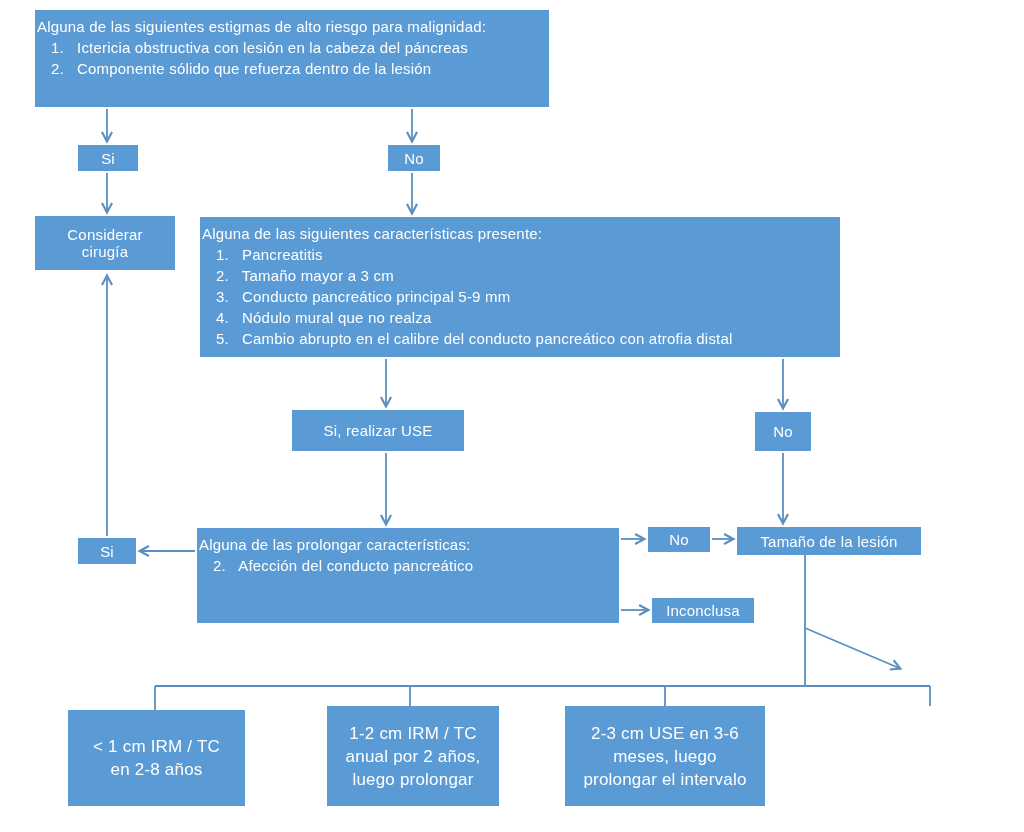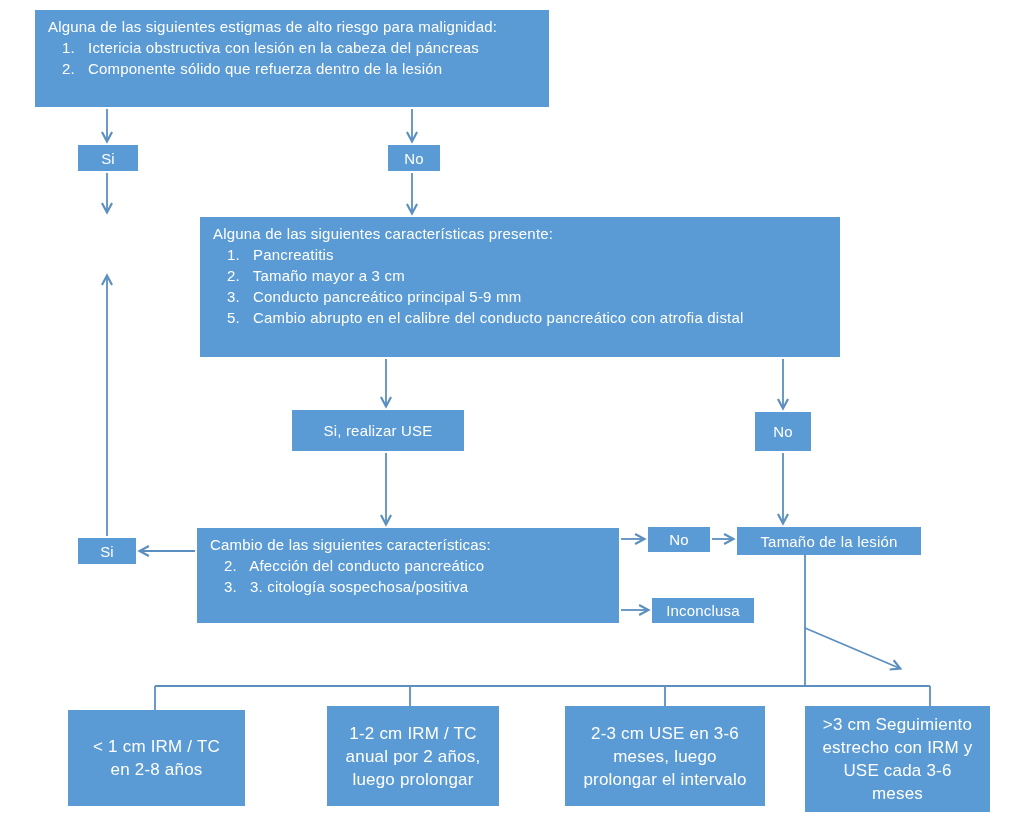--- a/index.html
+++ b/index.html
@@ -9,21 +9,21 @@
     --background:#ffffff;
   }
   *{margin:0;padding:0;box-sizing:border-box;}
   html,body{background:var(--background);}
   body{font-family:"Liberation Sans","DejaVu Sans",sans-serif;}
   .canvas{position:relative;width:1024px;height:832px;background:var(--background);overflow:hidden;}
   .edges{position:absolute;left:0;top:0;width:1024px;height:832px;}
   .edges path{stroke:var(--line);stroke-width:1.8;fill:none;}
   .edges .head{stroke:var(--line);stroke-width:1.5;fill:none;}
   .box{position:absolute;background:var(--box);color:var(--text);font-size:15px;font-weight:300;letter-spacing:.2px;}
-  .list{padding:6px 13px;line-height:21px;}
+  .list{padding:6px 2px;line-height:21px;}
   .list .title{white-space:pre-wrap;}
   .list .item{padding-left:14px;white-space:pre-wrap;}
   .center{display:flex;align-items:center;justify-content:center;text-align:center;}
   .bottom{font-size:17px;line-height:23px;padding:8px 14px;}
 </style>
 </head>
 <body>
 
 <div class="canvas">
 
@@ -57,41 +57,41 @@
 
   <div class="box list" style="left:35px;top:10px;width:514px;height:97px;">
     <div class="title">Alguna de las siguientes estigmas de alto riesgo para malignidad:</div>
     <div class="item">1.   Ictericia obstructiva con lesión en la cabeza del páncreas</div>
     <div class="item">2.   Componente sólido que refuerza dentro de la lesión</div>
   </div>
 
   <div class="box center" style="left:78px;top:145px;width:60px;height:26px;">Si</div>
   <div class="box center" style="left:388px;top:145px;width:52px;height:26px;">No</div>
 
+  <div class="box center" style="left:35px;top:216px;width:140px;height:54px;padding:4px 26px;">Considerar cirugía</div>
 
   <div class="box list" style="left:200px;top:217px;width:640px;height:140px;">
     <div class="title">Alguna de las siguientes características presente:</div>
     <div class="item">1.   Pancreatitis</div>
     <div class="item">2.   Tamaño mayor a 3 cm</div>
     <div class="item">3.   Conducto pancreático principal 5-9 mm</div>
+    <div class="item">4.   Nódulo mural que no realza</div>
     <div class="item">5.   Cambio abrupto en el calibre del conducto pancreático con atrofia distal</div>
   </div>
 
   <div class="box center" style="left:292px;top:410px;width:172px;height:41px;">Si, realizar USE</div>
   <div class="box center" style="left:755px;top:412px;width:56px;height:39px;">No</div>
 
   <div class="box list" style="left:197px;top:528px;width:422px;height:95px;">
-    <div class="title">Cambio de las siguientes características:</div>
+    <div class="title">Alguna de las prolongar características:</div>
     <div class="item">2.   Afección del conducto pancreático</div>
-    <div class="item">3.   3. citología sospechosa/positiva</div>
   </div>
 
   <div class="box center" style="left:78px;top:538px;width:58px;height:26px;">Si</div>
   <div class="box center" style="left:648px;top:527px;width:62px;height:25px;">No</div>
   <div class="box center" style="left:737px;top:527px;width:184px;height:28px;">Tamaño de la lesión</div>
   <div class="box center" style="left:652px;top:598px;width:102px;height:25px;">Inconclusa</div>
 
   <div class="box center bottom" style="left:68px;top:710px;width:177px;height:96px;">&lt; 1 cm IRM / TC en 2-8 años</div>
   <div class="box center bottom" style="left:327px;top:706px;width:172px;height:100px;">1-2 cm IRM / TC anual por 2 años, luego prolongar</div>
   <div class="box center bottom" style="left:565px;top:706px;width:200px;height:100px;">2-3 cm USE en 3-6 meses, luego prolongar el intervalo</div>
-  <div class="box center bottom" style="left:805px;top:706px;width:185px;height:106px;">&gt;3 cm Seguimiento estrecho con IRM y USE cada 3-6 meses</div>
 
 </div>
 
 </body></html>

